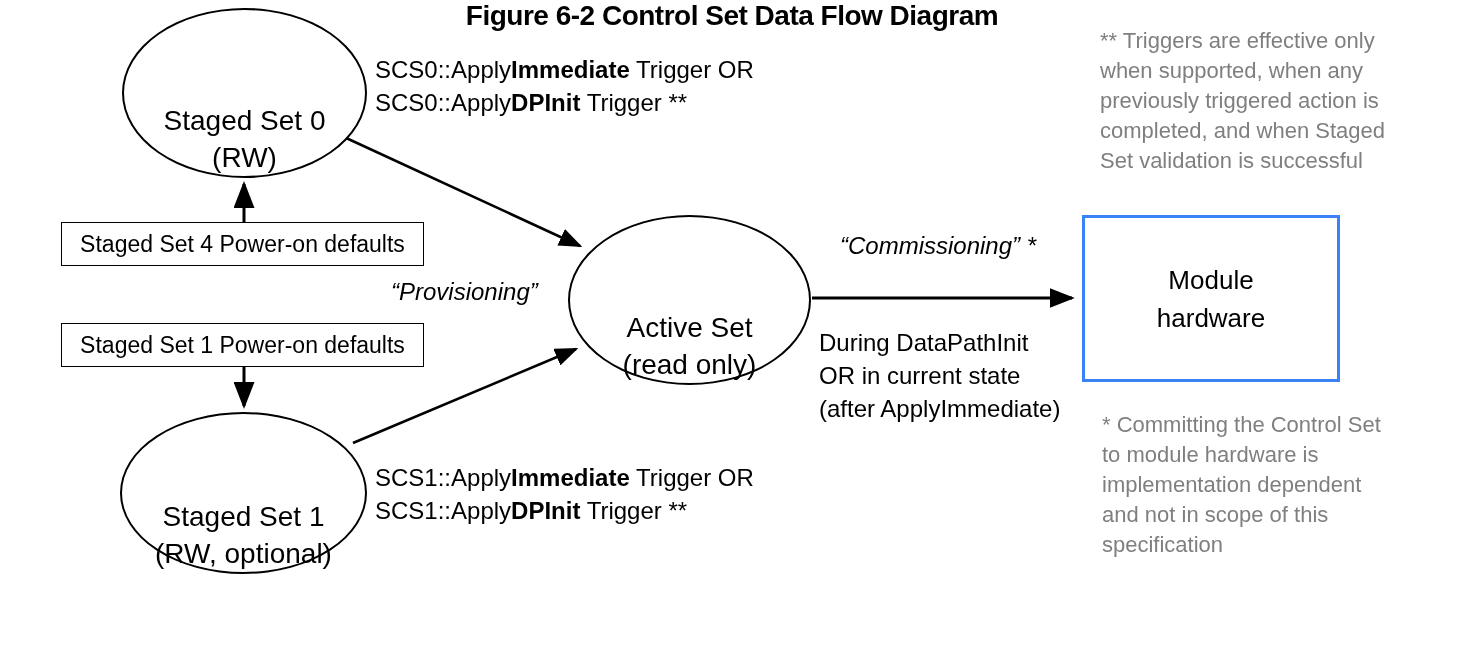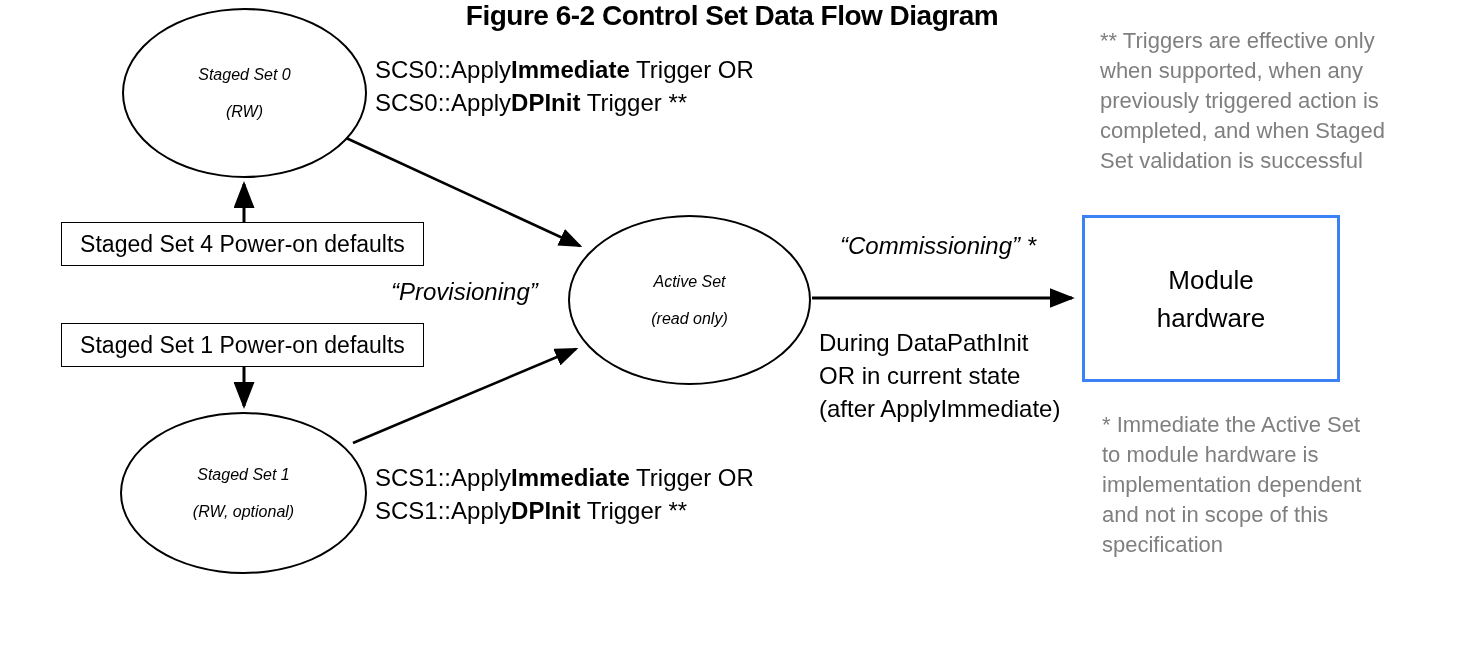--- a/index.html
+++ b/index.html
@@ -14,26 +14,25 @@
   }
   svg.wires { position: absolute; left: 0; top: 0; width: 1458px; height: 666px; }
 
   .node-ellipse {
     position: absolute;
     border: 2.5px solid #000000;
     border-radius: 50%;
     display: flex;
     flex-direction: column;
     align-items: center;
-    justify-content: center;
+    justify-content: flex-end;
     text-align: center;
-    font-size: 16px;
+    font-size: 28px;
     line-height: 37px;
     background: #ffffff;
-    font-style: italic;
   }
   .defaults-box {
     position: absolute;
     border: 1.5px solid #000000;
     display: flex;
     align-items: center;
     justify-content: center;
     text-align: center;
     font-size: 23px;
     background: #ffffff;
@@ -131,21 +130,21 @@
 
   <div class="footnote" style="left:1100px; top:26px;">
     <div>** Triggers are effective only</div>
     <div>when supported, when any</div>
     <div>previously triggered action is</div>
     <div>completed, and when Staged</div>
     <div>Set validation is successful</div>
   </div>
 
   <div class="footnote" style="left:1102px; top:410px;">
-    <div>* Immediate the Active Set</div>
+    <div>* Committing the Control Set</div>
     <div>to module hardware is</div>
     <div>implementation dependent</div>
     <div>and not in scope of this</div>
     <div>specification</div>
   </div>
 
   <div class="caption">Figure 6-2 Control Set Data Flow Diagram</div>
 
 </div>
 

